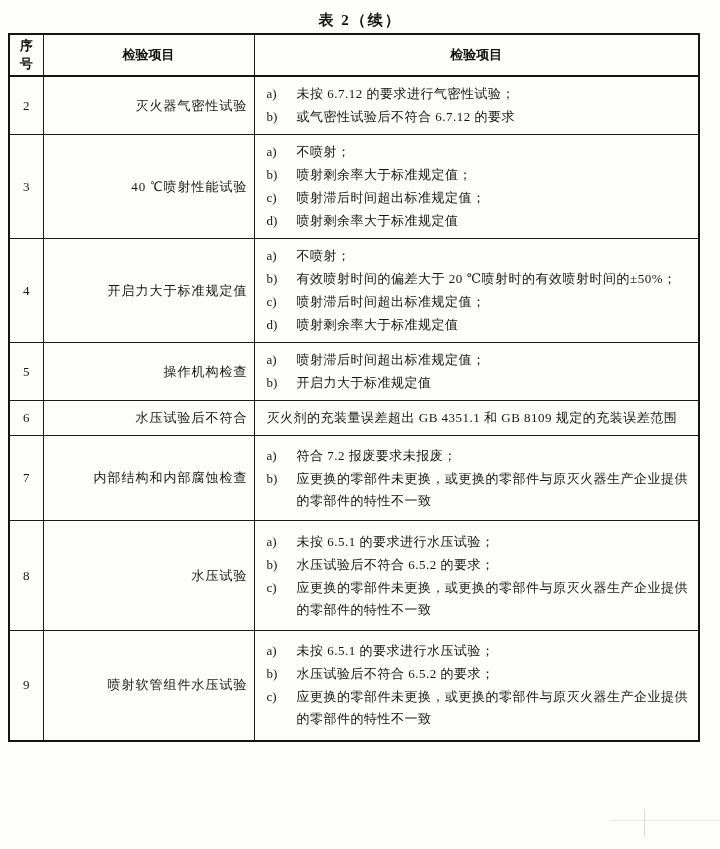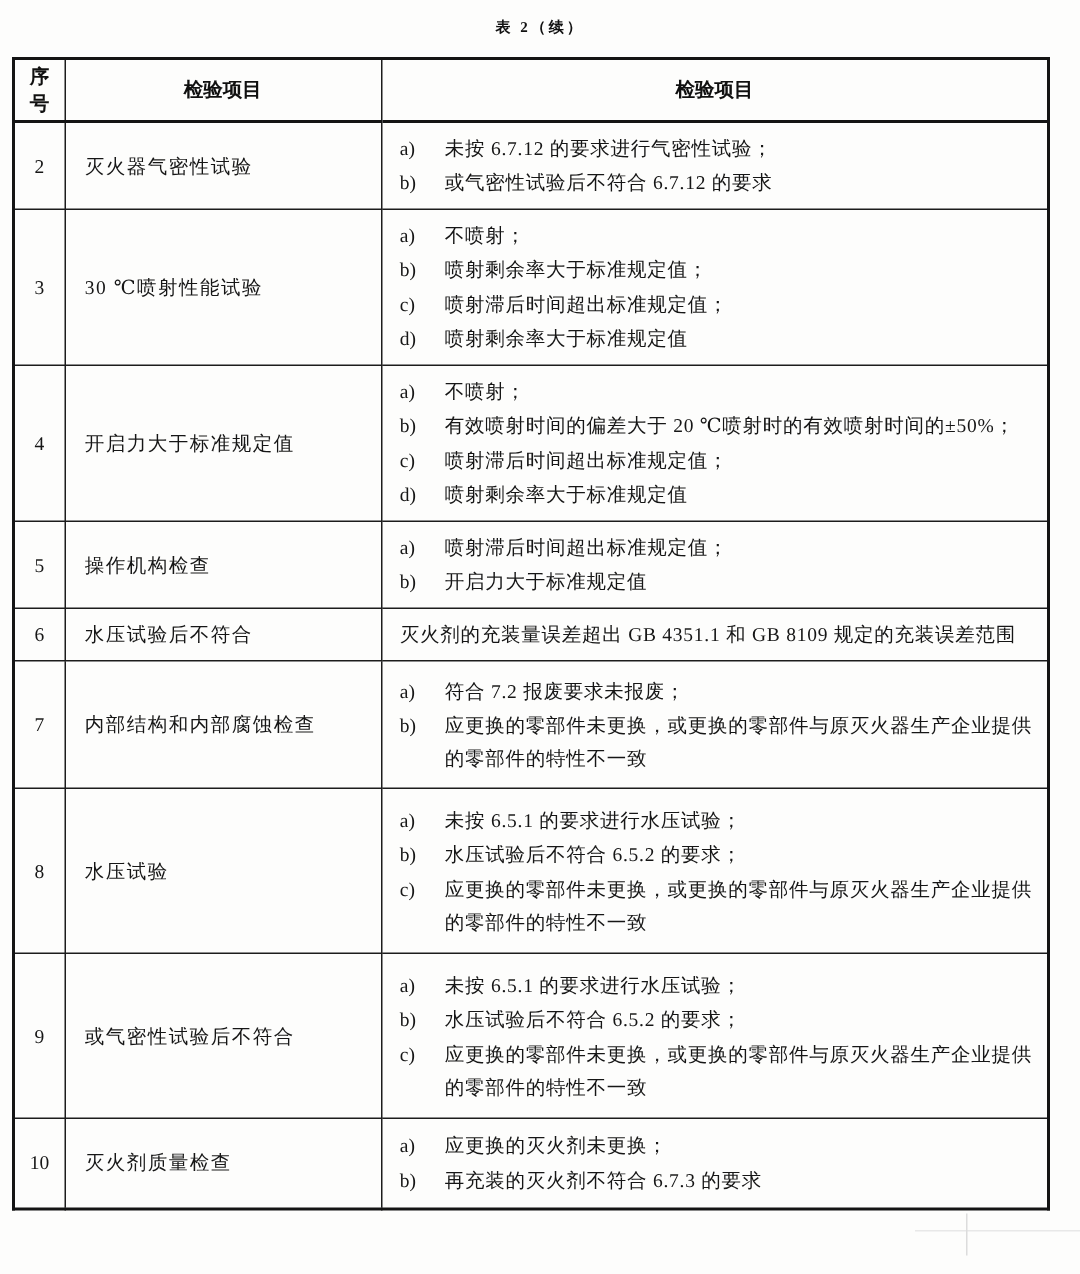--- a/index.html
+++ b/index.html
@@ -12,23 +12,23 @@
     width: 720px;
     height: 849px;
     background: #fdfdfc;
     font-family: "Liberation Serif", "DejaVu Serif", serif;
     color: #161616;
     overflow: hidden;
   }
   .doc-title {
     margin: 0;
     padding-top: 11px;
-    padding-bottom: 13px;
+    padding-bottom: 3px;
     text-align: center;
-    font-size: 10px;
+    font-size: 15px;
     font-weight: bold;
     letter-spacing: 2px;
     color: #111;
   }
   table.spec-table {
     table-layout: fixed;
     border-collapse: collapse;
     width: 692px;
     margin-left: 8px;
     background: #fdfdfc;
@@ -56,24 +56,25 @@
     color: #101010;
   }
 
   tbody td { vertical-align: middle; }
   td.cell-no {
     text-align: center;
     padding: 2px;
     font-size: 13px;
   }
   td.cell-item {
-    text-align: left;
+    text-align: right;
     padding: 2px 6px 2px 13px;
     font-size: 13px;
     letter-spacing: 1px;
+    font-family: Liberation Serif, serif;
   }
   td.cell-defects {
     padding: 5px 8px 5px 12px;
   }
   .defect-line {
     display: flex;
     align-items: flex-start;
     line-height: 22px;
     margin: 1px 0;
   }
@@ -137,21 +138,21 @@
               <span class="defect-text">未按 6.7.12 的要求进行气密性试验；</span>
             </div>
             <div class="defect-line">
               <span class="defect-label">b)</span>
               <span class="defect-text">或气密性试验后不符合 6.7.12 的要求</span>
             </div>
           </td>
         </tr>
         <tr>
           <td class="cell-no">3</td>
-          <td class="cell-item">30 ℃喷射性能试验</td>
+          <td class="cell-item">40 ℃喷射性能试验</td>
           <td class="cell-defects">
             <div class="defect-line">
               <span class="defect-label">a)</span>
               <span class="defect-text">不喷射；</span>
             </div>
             <div class="defect-line">
               <span class="defect-label">b)</span>
               <span class="defect-text">喷射剩余率大于标准规定值；</span>
             </div>
             <div class="defect-line">
@@ -236,47 +237,33 @@
               <span class="defect-text">水压试验后不符合 6.5.2 的要求；</span>
             </div>
             <div class="defect-line">
               <span class="defect-label">c)</span>
               <span class="defect-text">应更换的零部件未更换，或更换的零部件与原灭火器生产企业提供的零部件的特性不一致</span>
             </div>
           </td>
         </tr>
         <tr>
           <td class="cell-no">9</td>
-          <td class="cell-item">或气密性试验后不符合</td>
+          <td class="cell-item">喷射软管组件水压试验</td>
           <td class="cell-defects">
             <div class="defect-line">
               <span class="defect-label">a)</span>
               <span class="defect-text">未按 6.5.1 的要求进行水压试验；</span>
             </div>
             <div class="defect-line">
               <span class="defect-label">b)</span>
               <span class="defect-text">水压试验后不符合 6.5.2 的要求；</span>
             </div>
             <div class="defect-line">
               <span class="defect-label">c)</span>
               <span class="defect-text">应更换的零部件未更换，或更换的零部件与原灭火器生产企业提供的零部件的特性不一致</span>
-            </div>
-          </td>
-        </tr>
-        <tr>
-          <td class="cell-no">10</td>
-          <td class="cell-item">灭火剂质量检查</td>
-          <td class="cell-defects">
-            <div class="defect-line">
-              <span class="defect-label">a)</span>
-              <span class="defect-text">应更换的灭火剂未更换；</span>
-            </div>
-            <div class="defect-line">
-              <span class="defect-label">b)</span>
-              <span class="defect-text">再充装的灭火剂不符合 6.7.3 的要求</span>
             </div>
           </td>
         </tr>
       </tbody>
   </table>
 
   <div class="scan-artifact artifact-1"></div>
   <div class="scan-artifact artifact-2"></div>
 
 </div>

